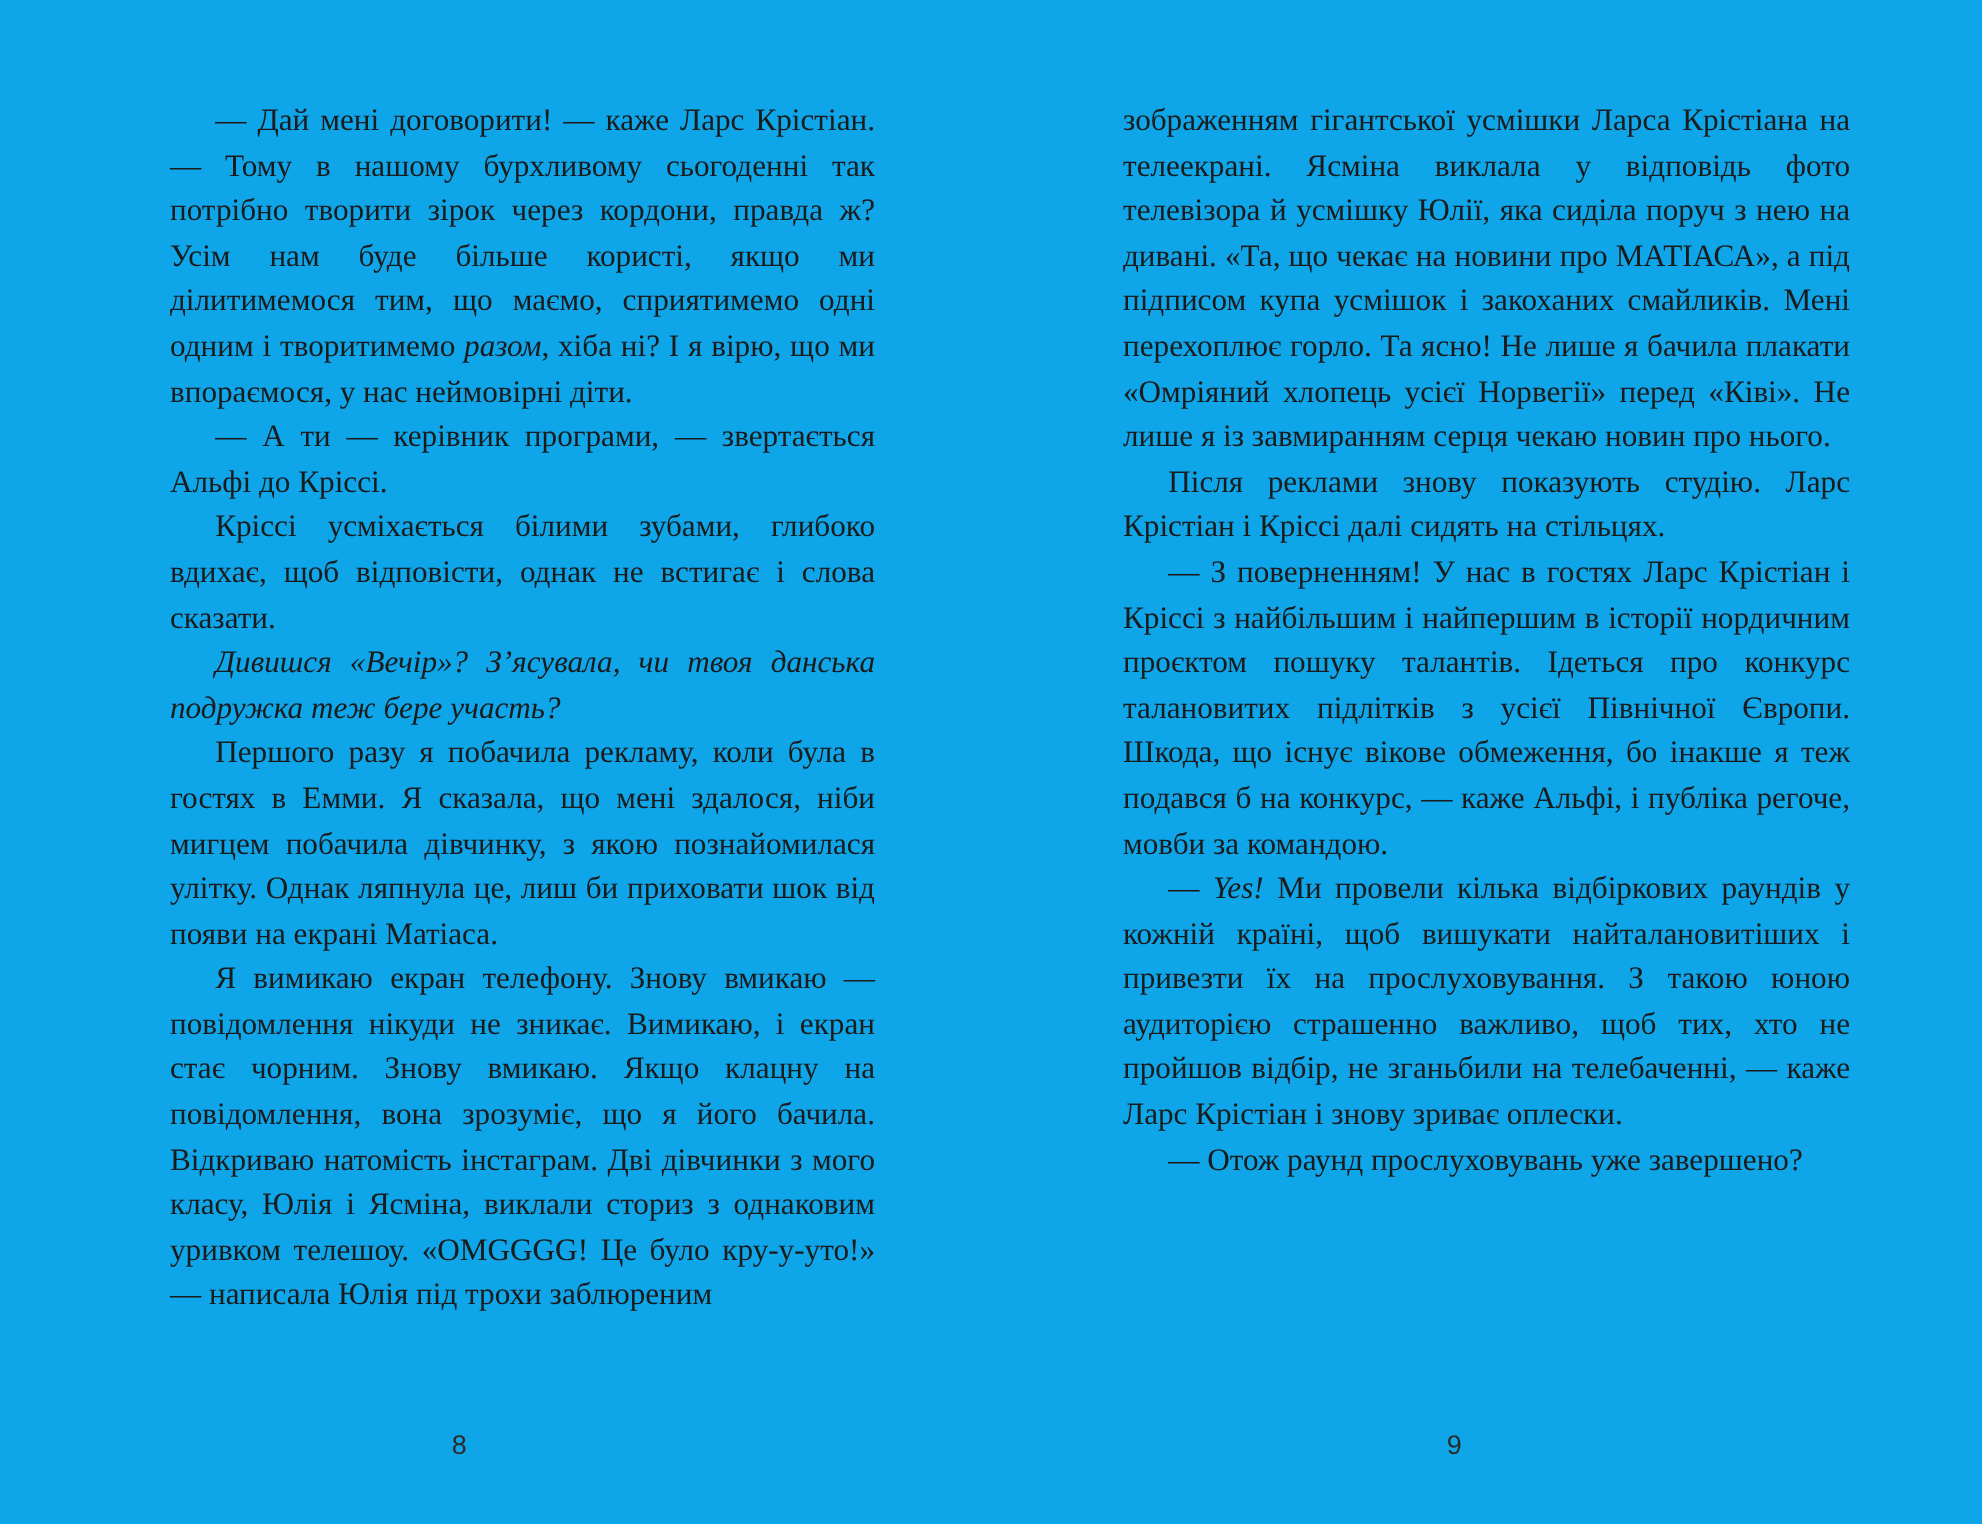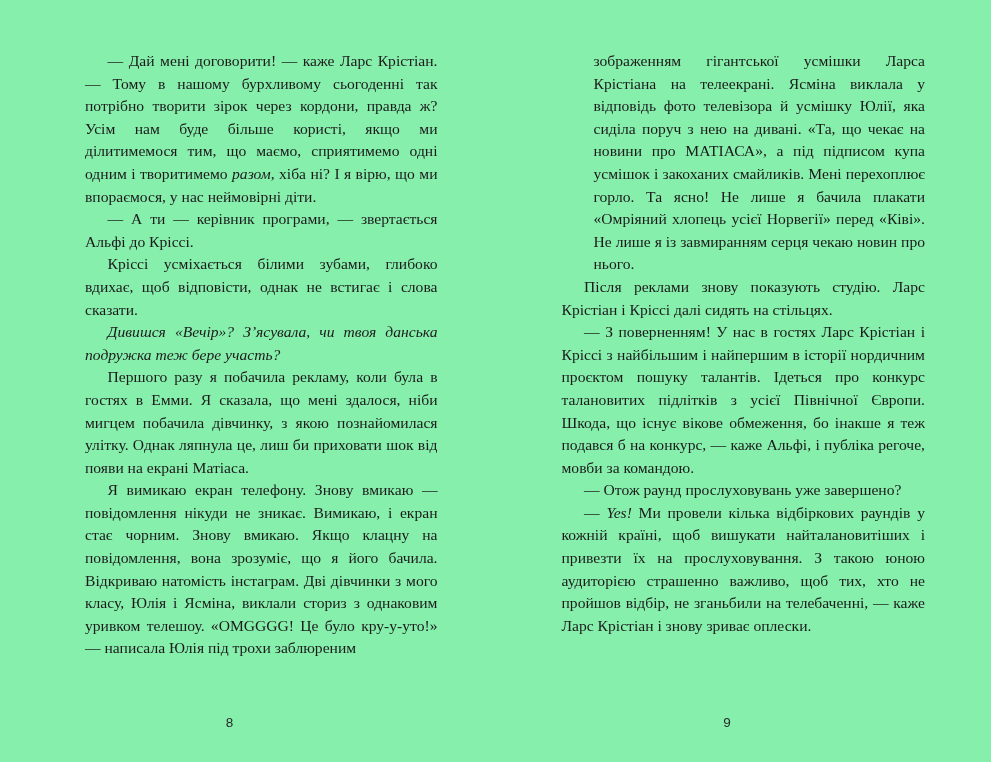--- a/index.html
+++ b/index.html
@@ -13,21 +13,21 @@
     height: 762px;
     overflow: hidden;
     font-family: "Liberation Serif", "DejaVu Serif", serif;
     color: #1b1b1b;
   }
 
   .spread {
     position: relative;
     width: 991px;
     height: 762px;
-    background: #86efac;
+    background: #0ea5e9;
     display: flex;
     box-sizing: border-box;
   }
 
   .page {
     position: relative;
     width: 495.5px;
     height: 762px;
     box-sizing: border-box;
   }
@@ -45,21 +45,20 @@
   }
 
   .textblock p {
     margin: 0;
     text-indent: 1.45em;
     text-align: justify;
   }
 
   .textblock p.noindent {
     text-indent: 0;
-    margin-left: 32px;
   }
 
   .textblock p em,
   .textblock p i {
     font-style: italic;
   }
 
   .folio {
     position: absolute;
     bottom: 32px;
@@ -101,19 +100,19 @@
     <div class="folio">8</div>
   </div>
 
   <div class="gutter"></div>
 
   <div class="page page-right">
     <div class="textblock" id="right-body">
         <p class="noindent"><span>зображенням гігантської усмішки Ларса Крістіана на телеекрані. Ясміна виклала у відповідь фото телевізора й усмішку Юлії, яка сиділа поруч з нею на дивані. «Та, що чекає на новини про МАТІАСА», а під підписом купа усмішок і закоханих смайликів. Мені перехоплює горло. Та ясно! Не лише я бачила плакати «Омріяний хлопець усієї Норвегії» перед «Ківі». Не лише я із завмиранням серця чекаю новин про нього.</span></p>
         <p><span>Після реклами знову показують студію. Ларс Крістіан і Кріссі далі сидять на стільцях.</span></p>
         <p><span>— З поверненням! У нас в гостях Ларс Крістіан і Кріссі з найбільшим і найпершим в історії нордичним проєктом пошуку талантів. Ідеться про конкурс талановитих підлітків з усієї Північної Європи. Шкода, що існує вікове обмеження, бо інакше я теж подався б на конкурс, — каже Альфі, і публіка регоче, мовби за командою.</span></p>
+        <p><span>— </span><em>Yes!</em><span> Ми провели кілька відбіркових раундів у кожній країні, щоб вишукати найталановитіших і привезти їх на прослуховування. З такою юною аудиторією страшенно важливо, щоб тих, хто не пройшов відбір, не зганьбили на телебаченні, — каже Ларс Крістіан і знову зриває оплески.</span></p>
         <p><span>— Отож раунд прослуховувань уже завершено?</span></p>
-        <p><span>— </span><em>Yes!</em><span> Ми провели кілька відбіркових раундів у кожній країні, щоб вишукати найталановитіших і привезти їх на прослуховування. З такою юною аудиторією страшенно важливо, щоб тих, хто не пройшов відбір, не зганьбили на телебаченні, — каже Ларс Крістіан і знову зриває оплески.</span></p>
       </div>
     <div class="folio">9</div>
   </div>
 
 </div>
 
 </body></html>

